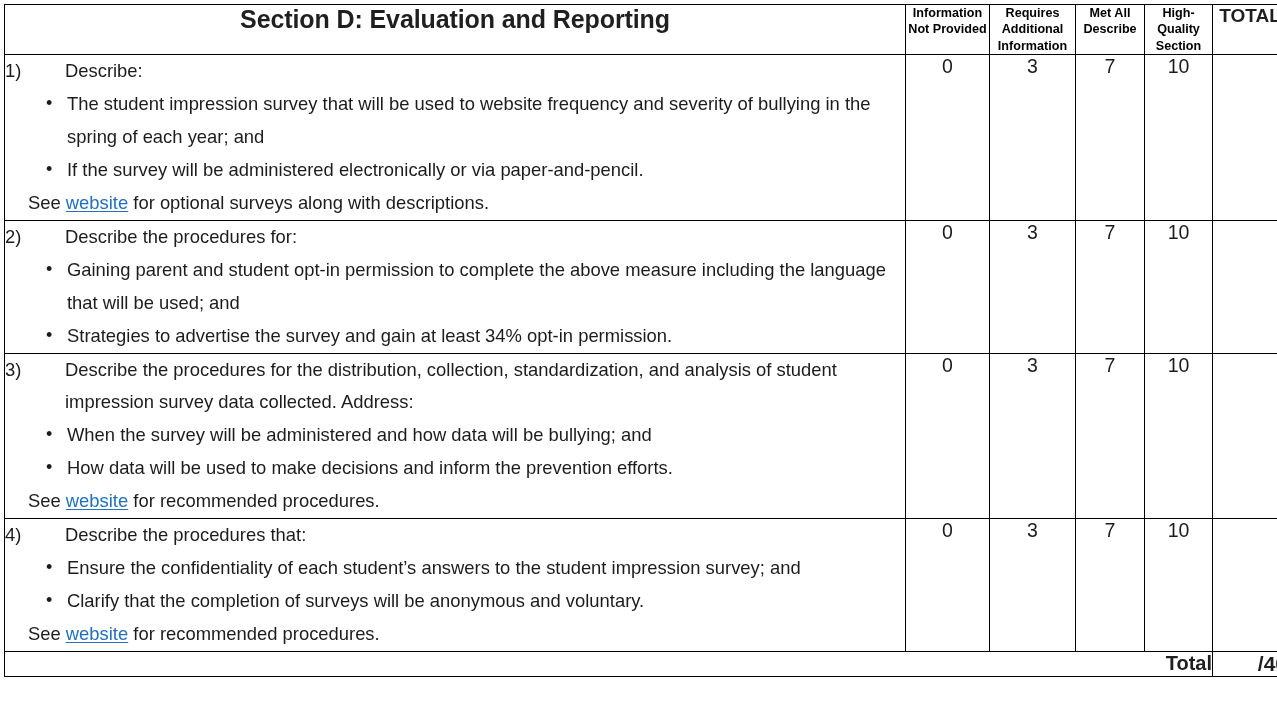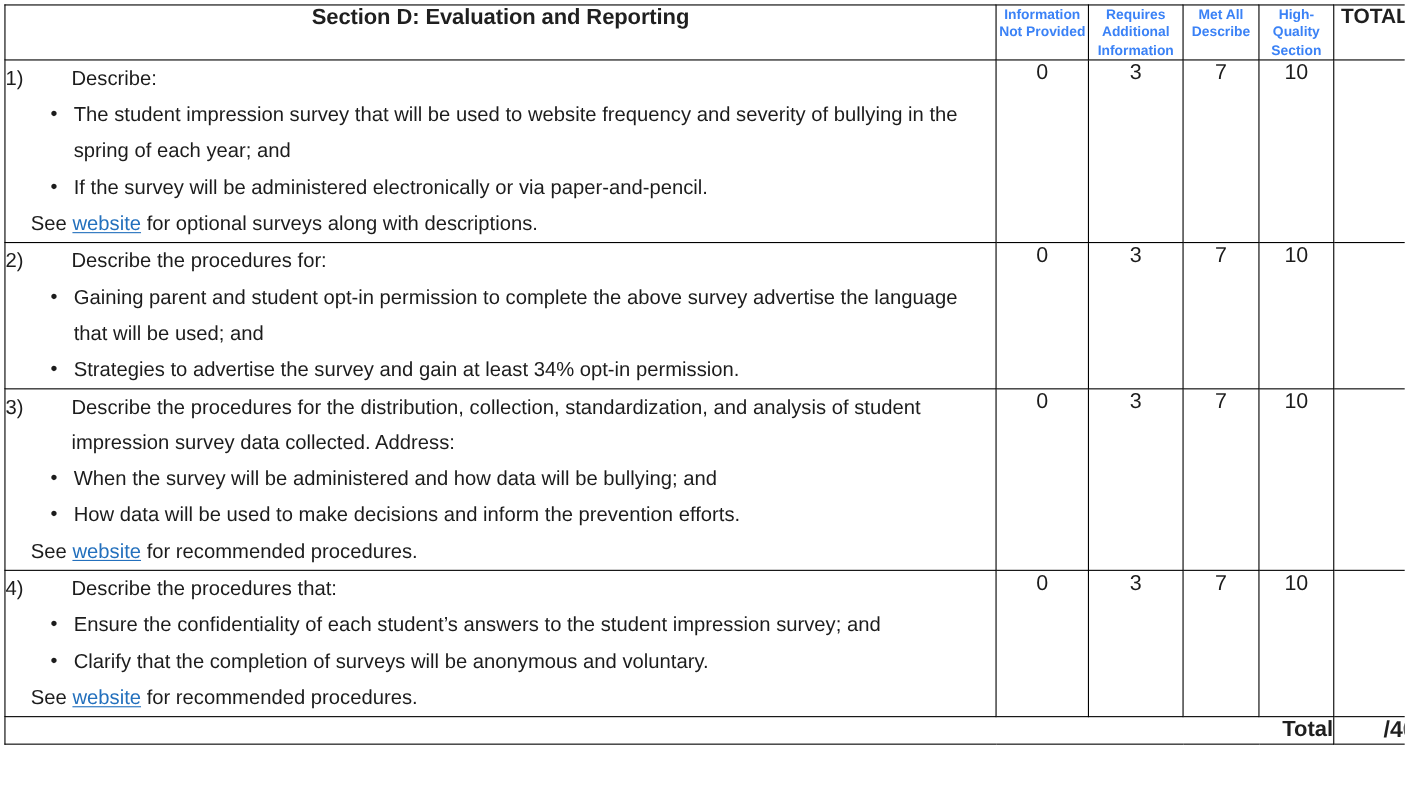--- a/index.html
+++ b/index.html
@@ -33,32 +33,32 @@
   table.rubric td, table.rubric th {
     border: 1.6px solid #000000;
     padding: 0;
     vertical-align: top;
     background: #ffffff;
   }
 
   
   .hdr-section {
     background: #ccd5c0;
-    font-size: 20px;
+    font-size: 25px;
     font-weight: bold;
     color: #1f1f1f;
     padding: 16px 0 14px 8px;
     vertical-align: middle;
     letter-spacing: -0.1px;
   }
   .hdr-col {
     background: #ccd5c0;
     font-size: 12.6px;
     font-weight: bold;
-    color: #3b82f6;
+    color: #000000;
     text-align: center;
     vertical-align: middle;
     line-height: 1.30;
     padding: 3px 2px;
   }
   .hdr-total {
     background: #ccd5c0;
     font-size: 19px;
     font-weight: bold;
     color: #1f1f1f;
@@ -200,21 +200,21 @@
         <td class="score score-blank"></td>
       </tr>
 
       <tr>
         <td class="crit">
           <div class="lead">
             <span class="num">2)</span>
             <span class="lead-text">Describe the procedures for:</span>
           </div>
           <ul>
-            <li>Gaining parent and student opt-in permission to complete the above survey advertise the language that will be used; and</li>
+            <li>Gaining parent and student opt-in permission to complete the above measure including the language that will be used; and</li>
             <li>Strategies to advertise the survey and gain at least 34% opt-in permission.</li>
           </ul>
         </td>
         <td class="score">0</td>
         <td class="score">3</td>
         <td class="score">7</td>
         <td class="score">10</td>
         <td class="score score-blank"></td>
       </tr>
 

